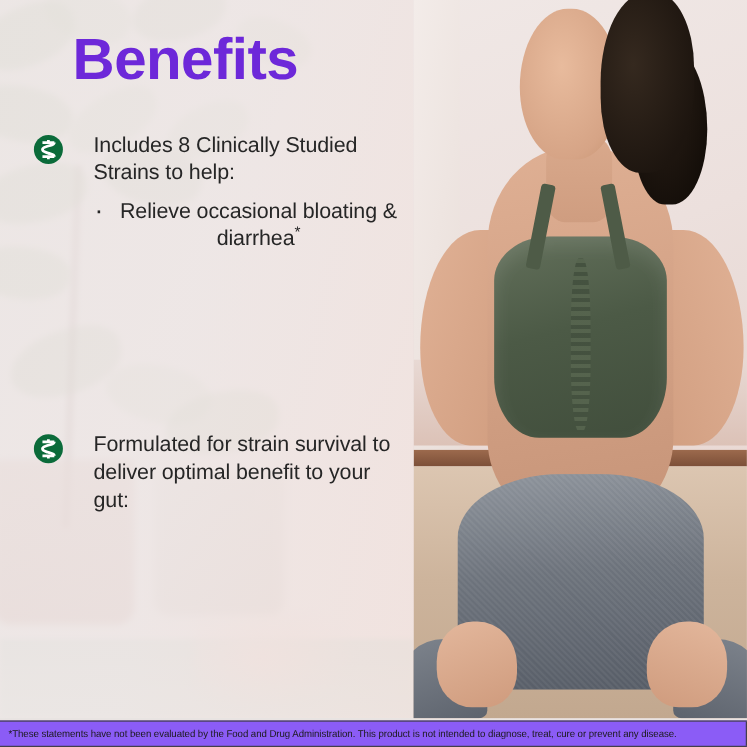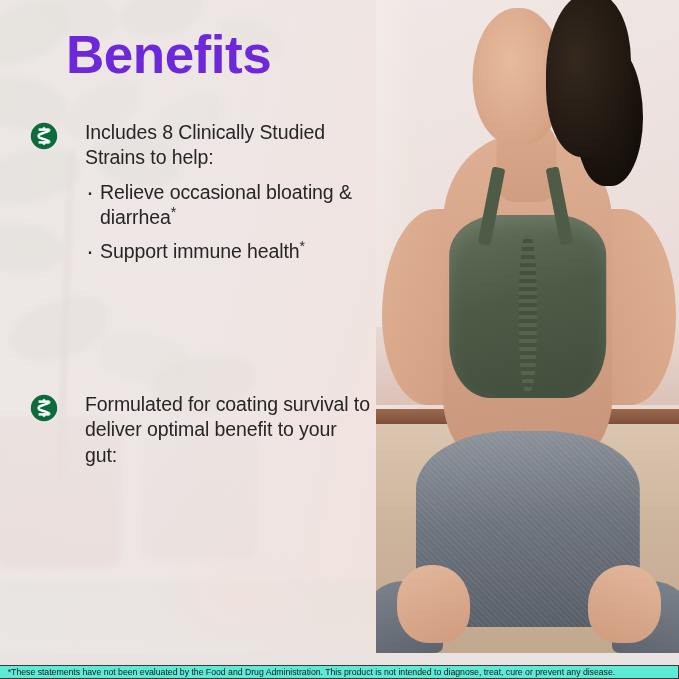--- a/index.html
+++ b/index.html
@@ -78,21 +78,21 @@
 
   .icon-circle{
     position:absolute;left:0;top:2px;width:28px;height:28px;
   }
   .blocktext{margin-left:55px;}
 
   .lead{
     font-size:19.5px;color:#262626;line-height:1.30;
     letter-spacing:-.1px;
   }
-  ul.sublist{list-style:none;margin:7px 0 0 0;padding:0;}
+  ul.sublist{list-style:none;margin:7px 0 0 0;padding:0;text-align:center;}
   ul.sublist li{
     position:relative;padding-left:15px;margin-top:9px;
     font-size:19.5px;color:#262626;line-height:1.30;letter-spacing:-.1px;
   }
   ul.sublist li::before{
     content:"\00B7";position:absolute;left:1px;top:-2px;
     font-size:24px;line-height:1.2;color:#262626;
   }
   sup.star{font-size:.72em;vertical-align:super;line-height:0;}
   sup.reg{font-size:.62em;vertical-align:super;line-height:0;}
@@ -208,22 +208,22 @@
     border-radius:50% 40% 10% 10%;
   }
   .knee-r{
     position:absolute;right:-4%;bottom:0;width:26%;height:11%;
     background:linear-gradient(200deg,#7e848d,#5d636d);
     border-radius:40% 50% 10% 10%;
   }
 
   
   .footer{
-    position:absolute;left:0;bottom:0;width:679px;height:14px;
-    background:#5eead4;
+    position:absolute;left:0;bottom:0;width:679px;height:24px;
+    background:#8b5cf6;
     border-top:1px solid #3a3a3a;border-bottom:1px solid #3a3a3a;
     box-sizing:border-box;
     display:flex;align-items:center;
   }
   .footer .fx{
     font-family:"Liberation Sans","DejaVu Sans",sans-serif;
     font-size:9.1px;color:#1a1a1a;padding-left:8px;
     transform:scaleX(.965);transform-origin:left center;
     white-space:nowrap;letter-spacing:-.05px;
   }
@@ -272,37 +272,36 @@
           <path d="M8.6 7.6h10.8" stroke="#ffffff" stroke-width="2.5" stroke-linecap="butt" fill="none"></path>
           <path d="M19.4 7.6c0 2.4-3.2 2.2-5.6 3.2-2.4 1-5.2 1.1-5.2 3.2s2.8 2.2 5.2 3.2c2.4 1 5.6 0.8 5.6 3.2" stroke="#ffffff" stroke-width="2.5" fill="none" stroke-linecap="butt" stroke-linejoin="round"></path>
           <path d="M8.6 20.4h10.8" stroke="#ffffff" stroke-width="2.5" stroke-linecap="butt" fill="none"></path>
           <path d="M14 5.3v2.3M14 20.4v2.4" stroke="#ffffff" stroke-width="2.5" stroke-linecap="butt"></path>
         </svg>
       </span>
       <div class="blocktext">
         <div class="lead">Includes 8 Clinically Studied Strains to help:</div>
         <ul class="sublist">
           <li>Relieve occasional bloating &amp; diarrhea<sup class="star">*</sup></li>
-          <li>Support immune health<sup class="star">*</sup></li>
         </ul>
       </div>
     </div>
 
     <div class="block" id="block2">
       <span class="icon-circle">
         <svg width="28" height="28" viewBox="0 0 28 28">
           <circle cx="14" cy="14" r="13.2" fill="#0b6b3a"></circle>
           <path d="M8.6 7.6h10.8" stroke="#ffffff" stroke-width="2.5" stroke-linecap="butt" fill="none"></path>
           <path d="M19.4 7.6c0 2.4-3.2 2.2-5.6 3.2-2.4 1-5.2 1.1-5.2 3.2s2.8 2.2 5.2 3.2c2.4 1 5.6 0.8 5.6 3.2" stroke="#ffffff" stroke-width="2.5" fill="none" stroke-linecap="butt" stroke-linejoin="round"></path>
           <path d="M8.6 20.4h10.8" stroke="#ffffff" stroke-width="2.5" stroke-linecap="butt" fill="none"></path>
           <path d="M14 5.3v2.3M14 20.4v2.4" stroke="#ffffff" stroke-width="2.5" stroke-linecap="butt"></path>
         </svg>
       </span>
       <div class="blocktext">
-        <div class="lead">Formulated for coating survival to deliver optimal benefit to your gut:</div>
+        <div class="lead">Formulated for strain survival to deliver optimal benefit to your gut:</div>
       </div>
     </div>
 
   </div>
 
   <div class="photo">
     <div class="wall-right"></div>
     <div class="wallpanel-l"></div>
     <div class="wall-lower"></div>
     <div class="baseboard"></div>

